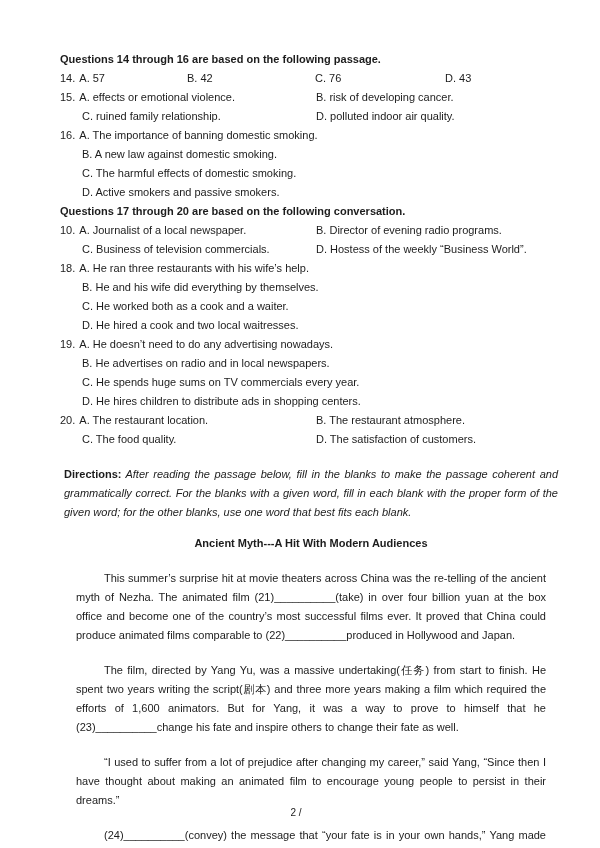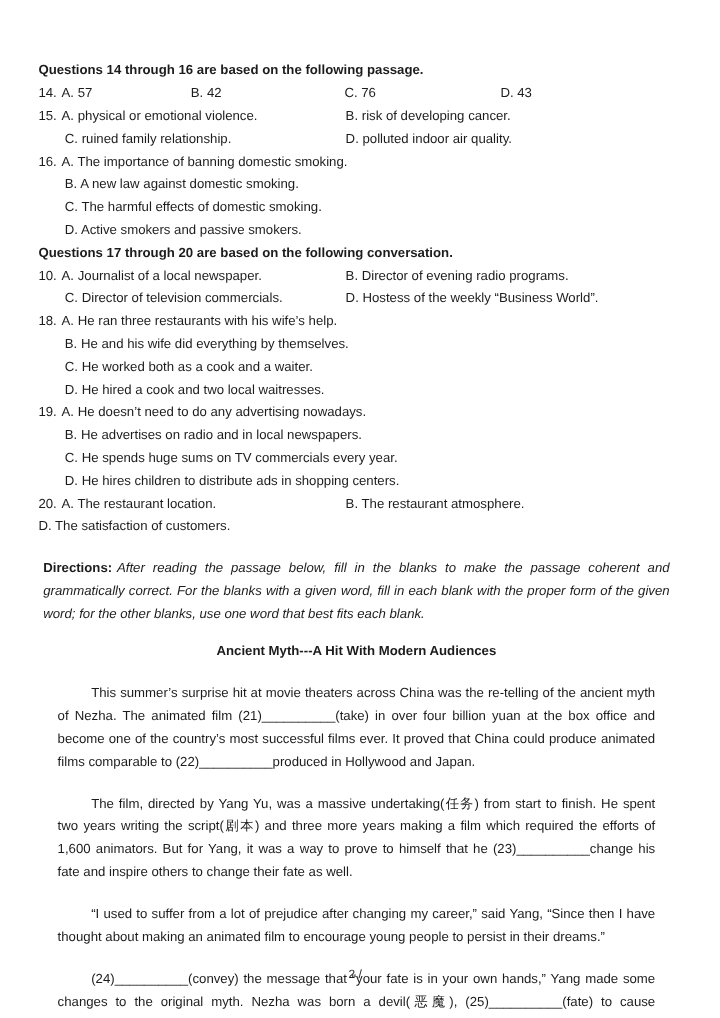--- a/index.html
+++ b/index.html
@@ -7,21 +7,21 @@
     width: 600px; height: 848px;
     font-family: "Liberation Sans", "DejaVu Sans", sans-serif;
     color: #1c1c1c;
     font-size: 11px;
     line-height: 19px;
     overflow: hidden;
   }
   .page {
     box-sizing: border-box;
     width: 592px; height: 848px;
-    padding: 50px 30px 0 32px;
+    padding: 50px 30px 0 60px;
     position: relative;
   }
   .bold { font-weight: bold; }
   .q-heading { font-weight: bold; }
   .fourcol { display: grid; grid-template-columns: 127px 128px 130px 1fr; }
   .twocol  { display: grid; grid-template-columns: 256px 1fr; }
   .indent { padding-left: 22px; }
   .sp { display: inline-block; width: 4px; }
   .grammar-section { margin-top: 16px; }
   .directions {
@@ -56,59 +56,60 @@
   <div class="q-heading">Questions 14 through 16 are based on the following passage.</div>
 
   <div class="fourcol">
     <span><span>14.</span><span class="sp"></span><span>A. 57</span></span>
     <span>B. 42</span>
     <span>C. 76</span>
     <span>D. 43</span>
   </div>
 
   <div class="twocol">
-    <span><span>15.</span><span class="sp"></span><span>A. physical or emotional violence.</span></span>
+    <span><span>15.</span><span class="sp"></span><span>A. effects or emotional violence.</span></span>
     <span>B. risk of developing cancer.</span>
   </div>
   <div class="twocol">
     <span class="indent">C. ruined family relationship.</span>
     <span>D. polluted indoor air quality.</span>
   </div>
 
   <div><span>16.</span><span class="sp"></span><span>A. The importance of banning domestic smoking.</span></div>
   <div class="indent">B. A new law against domestic smoking.</div>
   <div class="indent">C. The harmful effects of domestic smoking.</div>
   <div class="indent">D. Active smokers and passive smokers.</div>
 
   <div class="q-heading">Questions 17 through 20 are based on the following conversation.</div>
 
   <div class="twocol">
     <span><span>10.</span><span class="sp"></span><span>A. Journalist of a local newspaper.</span></span>
     <span>B. Director of evening radio programs.</span>
   </div>
   <div class="twocol">
-    <span class="indent">C. Director of television commercials.</span>
+    <span class="indent">C. Business of television commercials.</span>
     <span>D. Hostess of the weekly “Business World”.</span>
   </div>
 
   <div><span>18.</span><span class="sp"></span><span>A. He ran three restaurants with his wife’s help.</span></div>
   <div class="indent">B. He and his wife did everything by themselves.</div>
   <div class="indent">C. He worked both as a cook and a waiter.</div>
   <div class="indent">D. He hired a cook and two local waitresses.</div>
 
   <div><span>19.</span><span class="sp"></span><span>A. He doesn’t need to do any advertising nowadays.</span></div>
   <div class="indent">B. He advertises on radio and in local newspapers.</div>
   <div class="indent">C. He spends huge sums on TV commercials every year.</div>
   <div class="indent">D. He hires children to distribute ads in shopping centers.</div>
 
   <div class="twocol">
     <span><span>20.</span><span class="sp"></span><span>A. The restaurant location.</span></span>
     <span>B. The restaurant atmosphere.</span>
   </div>
   <div class="twocol">
+    <span class="indent">C. The food quality.</span>
     <span>D. The satisfaction of customers.</span>
   </div>
 
   <div class="grammar-section">
 
     <p class="directions"><span class="bold">Directions:</span><span class="sp"></span><span class="dir-text">After reading the passage below, fill in the blanks to make the passage coherent and grammatically correct. For the blanks with a given word, fill in each blank with the proper form of the given word; for the other blanks, use one word that best fits each blank.</span></p>
 
     <p class="passage-title">Ancient Myth---A Hit With Modern Audiences</p>
 
     <p class="para">This summer’s surprise hit at movie theaters across China was the re-telling of the ancient myth of Nezha. The animated film (21)__________(take) in over four billion yuan at the box office and become one of the country’s most successful films ever. It proved that China could produce animated films comparable to (22)__________produced in Hollywood and Japan.</p>

